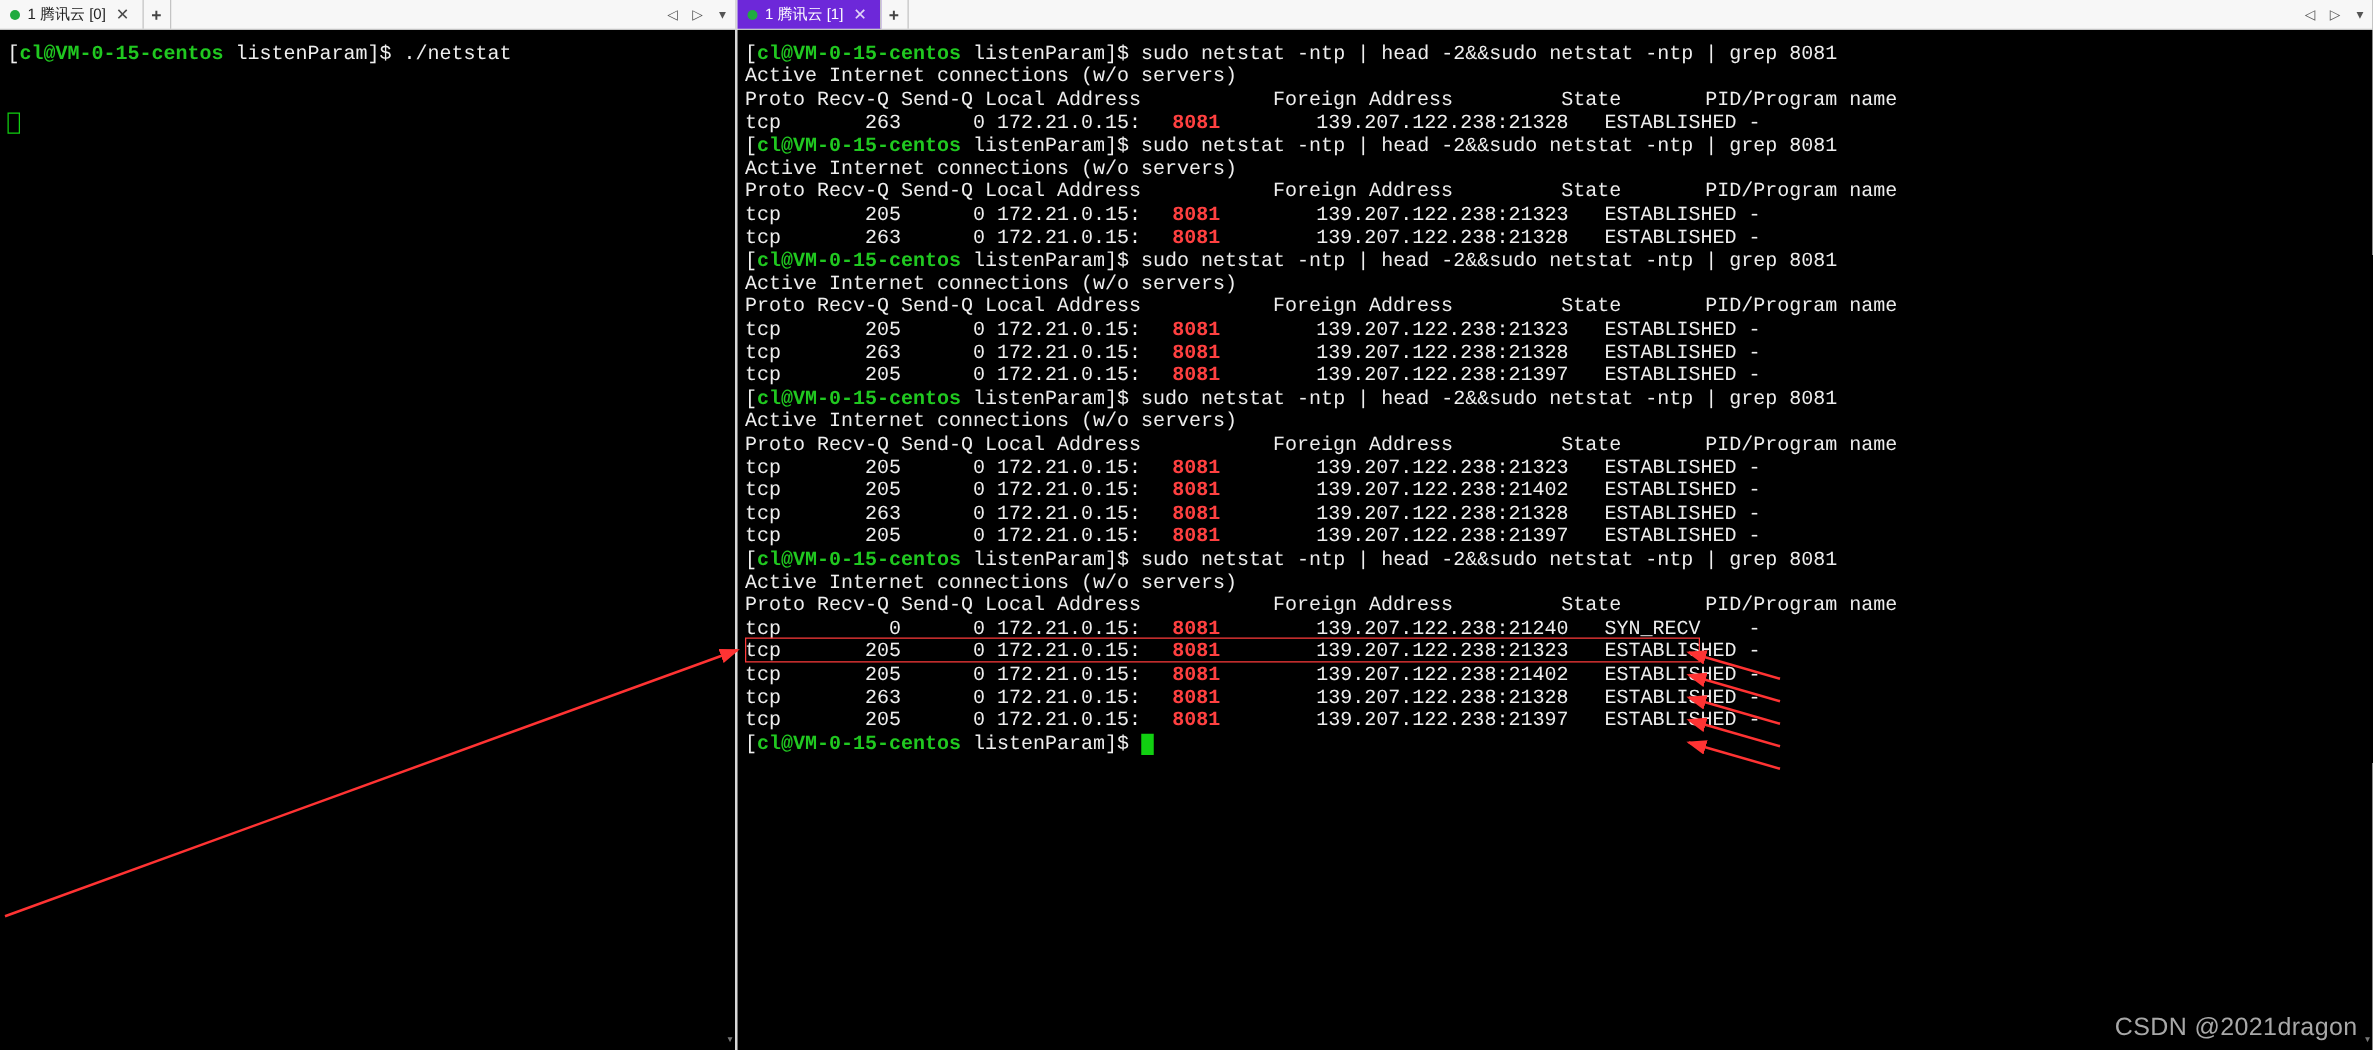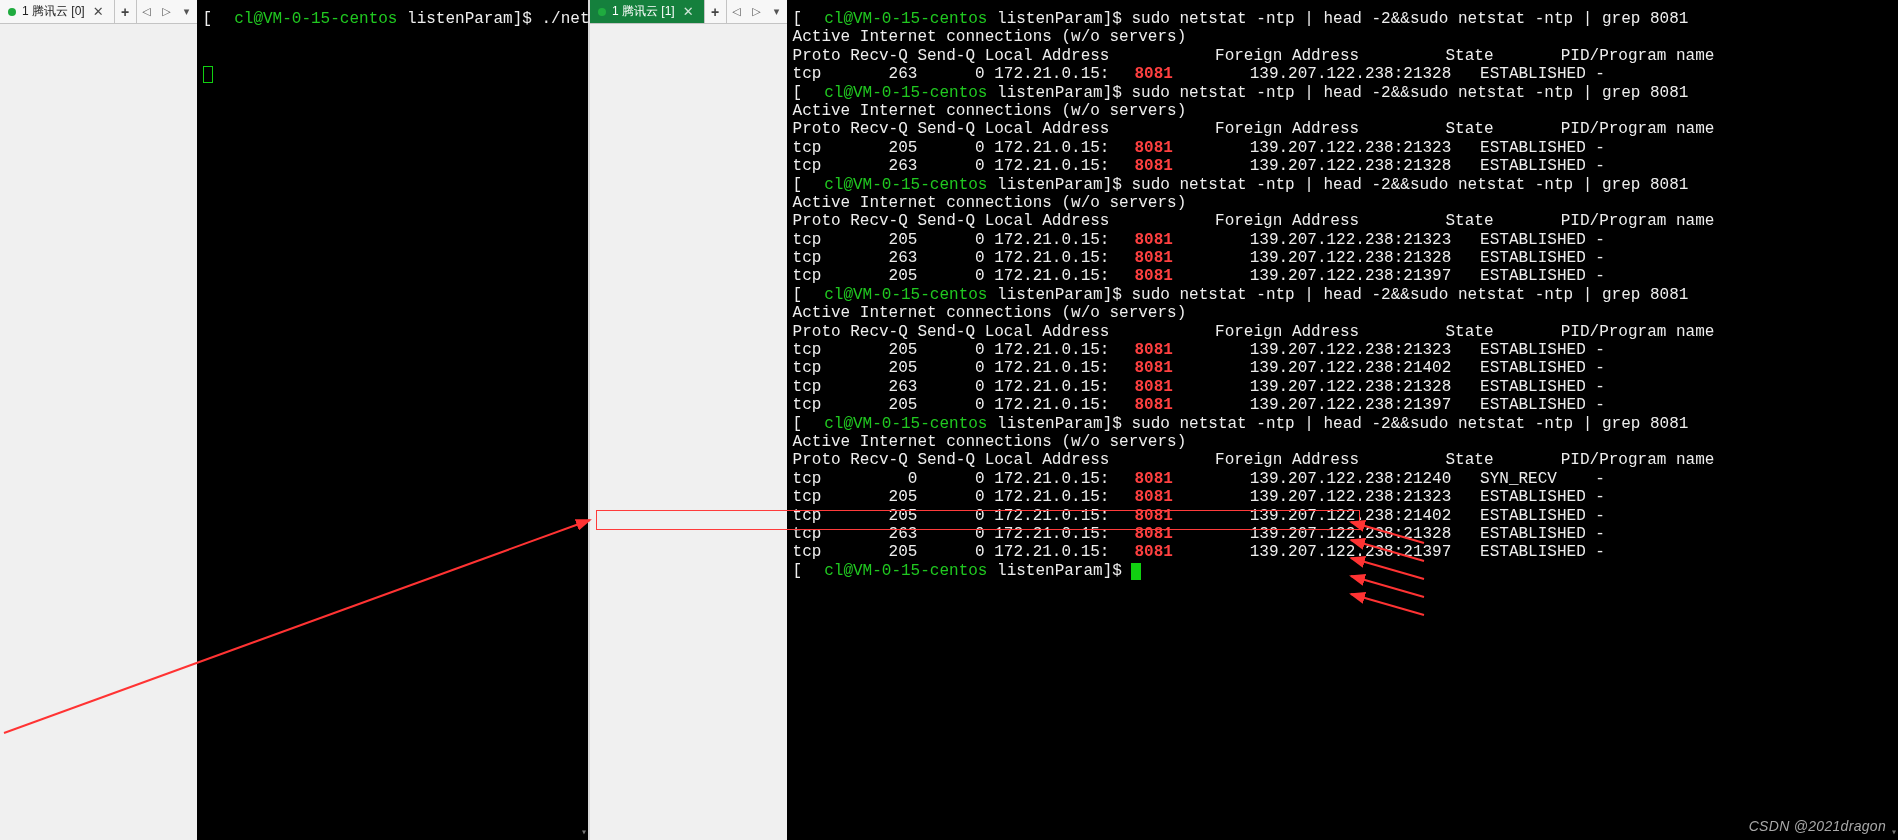--- a/index.html
+++ b/index.html
@@ -11,21 +11,21 @@
     background: #f0f0f0;
     overflow: hidden;
     position: relative;
   }
   .workspace {
     display: flex;
     width: 100%; height: 100%;
   }
   .pane {
     display: flex;
-    flex-direction: row;
+    flex-direction: column;
     height: 100%;
   }
   .pane.left { width: 590px; border-right: 2px solid #d8d8d8; }
   .pane.right { flex: 1; }
   .tabbar {
     height: 24px;
     background: #f7f7f7;
     border-bottom: 1px solid #c4c4c4;
     display: flex;
     align-items: center;
@@ -36,21 +36,21 @@
   .tab {
     display: flex; align-items: center;
     padding: 0 10px 0 8px;
     height: 100%;
     border-right: 1px solid #c4c4c4;
     gap: 6px;
     cursor: pointer;
     color: #222;
   }
   .tab.active {
-    background: #15803d; color: #fff;
+    background: #6d28d9; color: #fff;
   }
   .tab .dot {
     width: 8px; height: 8px; border-radius: 50%;
     background: #1fab3f;
   }
   .tab .close {
     font-size: 13px; color: inherit; opacity: .8;
     margin-left: 2px; line-height: 1;
   }
   .add-tab {
@@ -72,21 +72,21 @@
     background: #000;
     color: #eee;
     padding: 10px 6px 6px 6px;
     line-height: 1.15;
     font-size: 16px;
     white-space: pre;
     overflow: hidden;
     position: relative;
   }
   .line { white-space: pre; }
-  .user { color: #20c820; font-weight: normal; margin-left: 22px; }
+  .user { color: #20c820; font-weight: bold; }
   .cmd { color: #eee; }
   .port { color: #ff4040; font-weight: bold; margin-left: 25px; }
   .cursor {
     display: inline-block;
     width: 10px; height: 17px;
     background: #11d011;
     vertical-align: text-bottom;
   }
   .cursor.hollow {
     background: transparent;
@@ -107,23 +107,22 @@
   .scroll-south {
     position: absolute;
     right: 1px; bottom: 2px;
     font-size: 10px; color: #777;
     cursor: pointer;
   }
   .watermark {
     position: absolute;
     right: 12px; bottom: 6px;
     font-family: -apple-system, "Segoe UI", sans-serif;
-    font-size: 14px; color: #a8a8a8;
+    font-size: 20px; color: #a8a8a8;
     letter-spacing: .3px;
-    font-style: italic;
   }
 </style>
 </head>
 <body>
 
 <div class="workspace">
 
   <div class="pane left">
     <div class="tabbar">
       <div class="tab">

